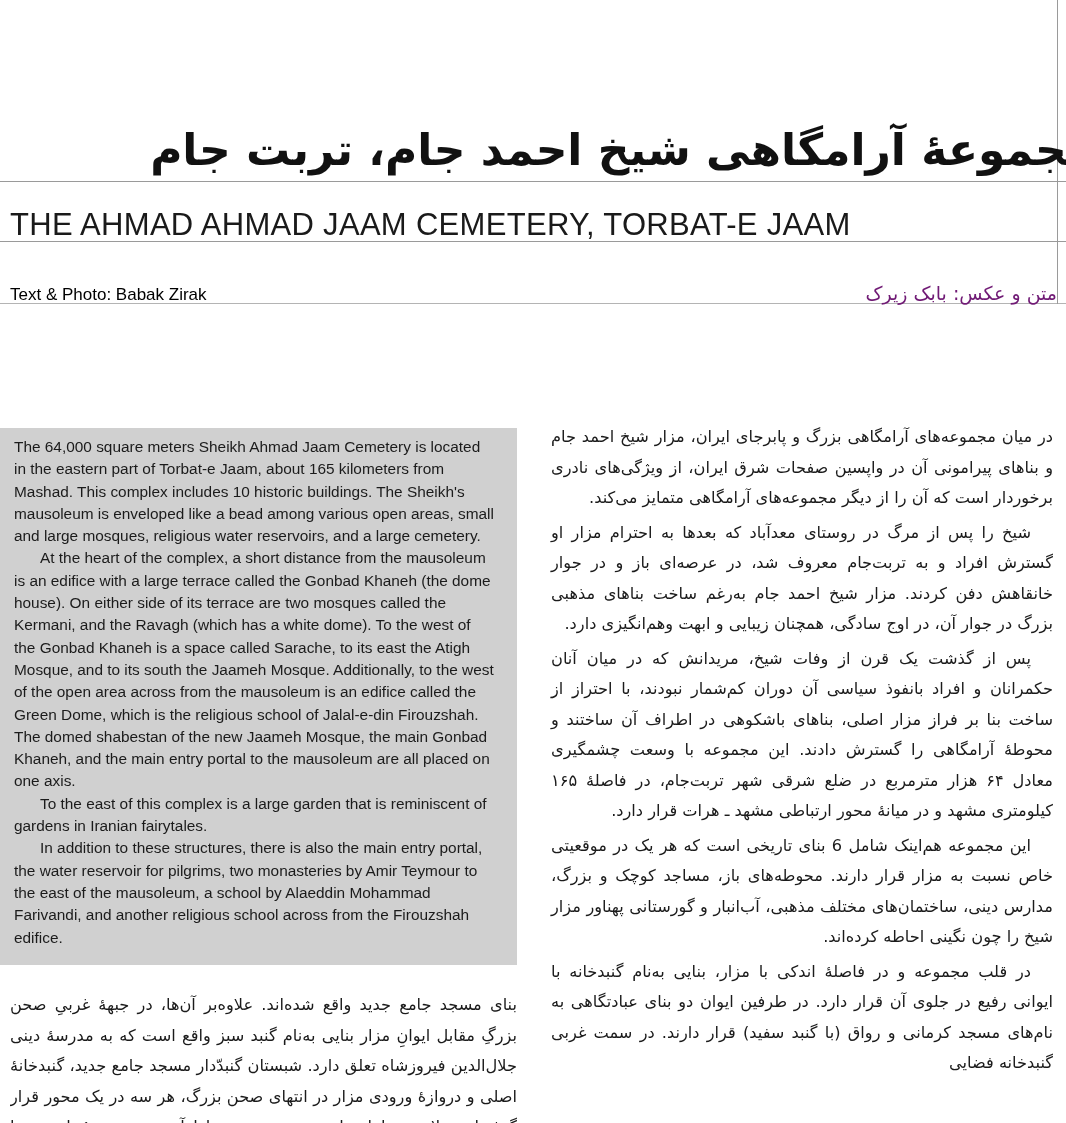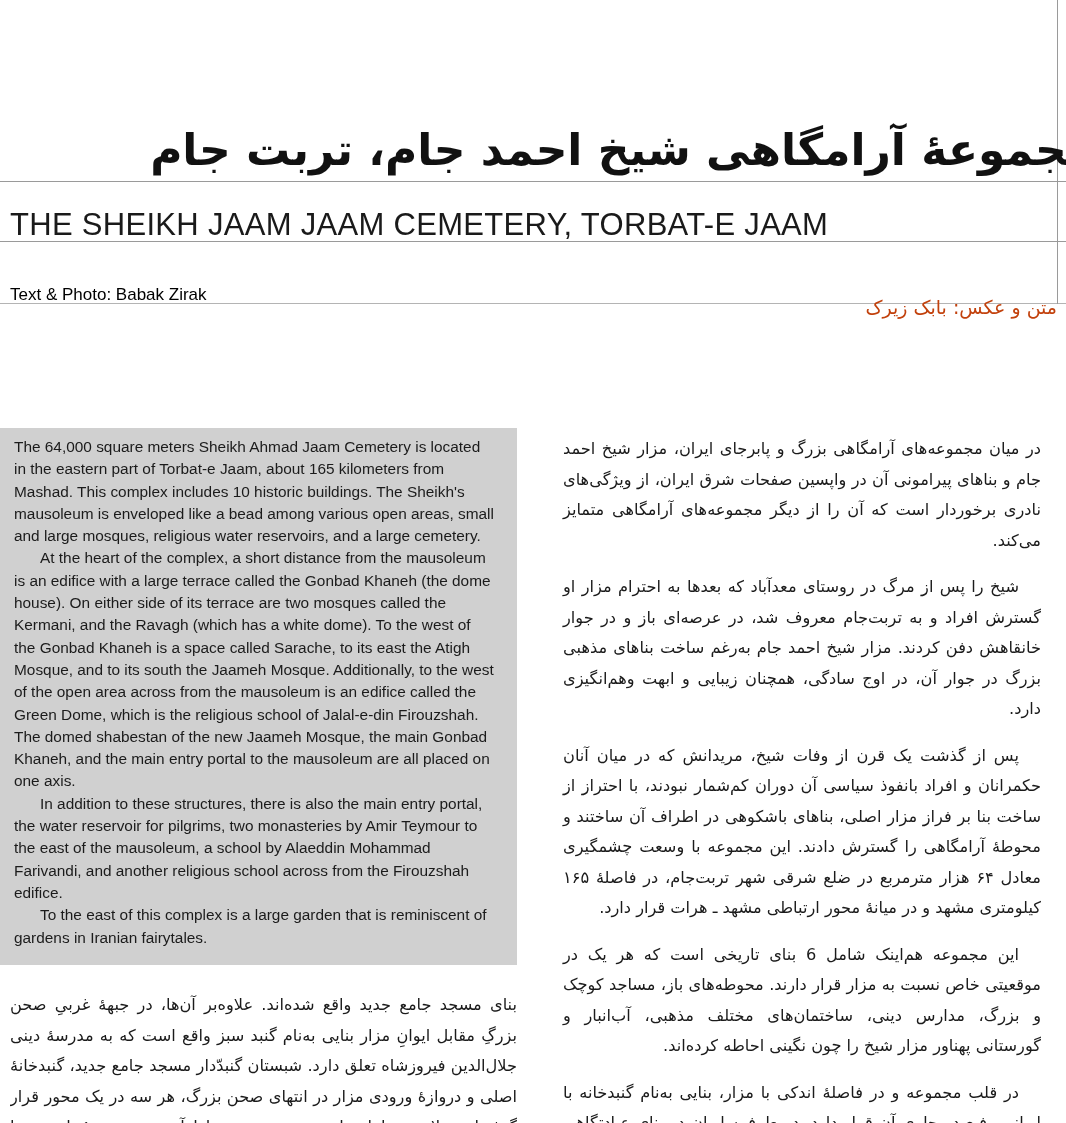--- a/index.html
+++ b/index.html
@@ -70,26 +70,26 @@
   .byline-en {
     position: absolute;
     top: 285px;
     left: 10px;
     font-size: 17px;
     color: #000000;
     white-space: nowrap;
   }
   .byline-fa {
     position: absolute;
-    top: 296px;
+    top: 282px;
     right: 9px;
     direction: rtl;
     font-family: "DejaVu Sans", sans-serif;
     font-size: 19px;
-    color: #c2410c;
+    color: #701a75;
     white-space: nowrap;
   }
 
   
   .en-box {
     position: absolute;
     top: 428px;
     left: 0;
     width: 517px;
     height: 537px;
@@ -115,21 +115,21 @@
     right: 9px;
     width: 510px;
     height: 705px;
     direction: rtl;
     text-align: justify;
     text-align-last: right;
     overflow: hidden;
     font-family: "DejaVu Sans", sans-serif;
   }
   .fa-col-right p {
-    margin: 16px;
+    margin: 4px;
     font-size: 16.2px;
     line-height: 30.5px;
     color: #1b1b1b;
   }
   .fa-col-right p.indent { text-indent: 22px; }
 
   
   .fa-col-left {
     position: absolute;
     top: 990px;
@@ -154,31 +154,31 @@
 
 <div class="page">
 
   <div class="rule-h top-rule"></div>
   <div class="rule-h mid-rule"></div>
   <div class="rule-h byline-rule"></div>
   <div class="rule-v"></div>
 
   <div class="title-fa">مجموعهٔ آرامگاهی شیخ احمد جام، تربت جام</div>
 
-  <div class="title-en">THE SHEIKH JAAM JAAM CEMETERY, TORBAT-E JAAM</div>
+  <div class="title-en">THE AHMAD AHMAD JAAM CEMETERY, TORBAT-E JAAM</div>
 
   <div class="byline-en">Text &amp; Photo: Babak Zirak</div>
 
   <div class="byline-fa">متن و عکس: بابک زیرک</div>
 
   <div class="en-box">
     <p>The 64,000 square meters Sheikh Ahmad Jaam Cemetery is located in the eastern part of Torbat-e Jaam, about 165 kilometers from Mashad. This complex includes 10 historic buildings. The Sheikh's mausoleum is enveloped like a bead among various open areas, small and large mosques, religious water reservoirs, and a large cemetery.</p>
     <p class="indent">At the heart of the complex, a short distance from the mausoleum is an edifice with a large terrace called the Gonbad Khaneh (the dome house). On either side of its terrace are two mosques called the Kermani, and the Ravagh (which has a white dome). To the west of the Gonbad Khaneh is a space called Sarache, to its east the Atigh Mosque, and to its south the Jaameh Mosque. Additionally, to the west of the open area across from the mausoleum is an edifice called the Green Dome, which is the religious school of Jalal-e-din Firouzshah. The domed shabestan of the new Jaameh Mosque, the main Gonbad Khaneh, and the main entry portal to the mausoleum are all placed on one axis.</p>
+    <p class="indent">To the east of this complex is a large garden that is reminiscent of gardens in Iranian fairytales.</p>
     <p class="indent">In addition to these structures, there is also the main entry portal, the water reservoir for pilgrims, two monasteries by Amir Teymour to the east of the mausoleum, a school by Alaeddin Mohammad Farivandi, and another religious school across from the Firouzshah edifice.</p>
-    <p class="indent">To the east of this complex is a large garden that is reminiscent of gardens in Iranian fairytales.</p>
   </div>
 
   <div class="fa-col-right">
     <p>در میان مجموعه‌های آرامگاهی بزرگ و پابرجای ایران، مزار شیخ احمد جام و بناهای پیرامونی آن در واپسین صفحات شرق ایران، از ویژگی‌های نادری برخوردار است که آن را از دیگر مجموعه‌های آرامگاهی متمایز می‌کند.</p>
     <p class="indent">شیخ را پس از مرگ در روستای معدآباد که بعدها به احترام مزار او گسترش افراد و به تربت‌جام معروف شد، در عرصه‌ای باز و در جوار خانقاهش دفن کردند. مزار شیخ احمد جام به‌رغم ساخت بناهای مذهبی بزرگ در جوار آن، در اوج سادگی، همچنان زیبایی و ابهت وهم‌انگیزی دارد.</p>
     <p class="indent">پس از گذشت یک قرن از وفات شیخ، مریدانش که در میان آنان حکمرانان و افراد بانفوذ سیاسی آن دوران کم‌شمار نبودند، با احتراز از ساخت بنا بر فراز مزار اصلی، بناهای باشکوهی در اطراف آن ساختند و محوطهٔ آرامگاهی را گسترش دادند. این مجموعه با وسعت چشمگیری معادل ۶۴ هزار مترمربع در ضلع شرقی شهر تربت‌جام، در فاصلهٔ ۱۶۵ کیلومتری مشهد و در میانهٔ محور ارتباطی مشهد ـ هرات قرار دارد.</p>
     <p class="indent">این مجموعه هم‌اینک شامل 6 بنای تاریخی است که هر یک در موقعیتی خاص نسبت به مزار قرار دارند. محوطه‌های باز، مساجد کوچک و بزرگ، مدارس دینی، ساختمان‌های مختلف مذهبی، آب‌انبار و گورستانی پهناور مزار شیخ را چون نگینی احاطه کرده‌اند.</p>
     <p class="indent">در قلب مجموعه و در فاصلهٔ اندکی با مزار، بنایی به‌نام گنبدخانه با ایوانی رفیع در جلوی آن قرار دارد. در طرفین ایوان دو بنای عبادتگاهی به نام‌های مسجد کرمانی و رواق (با گنبد سفید) قرار دارند. در سمت غربی گنبدخانه فضایی</p>
   </div>
 

